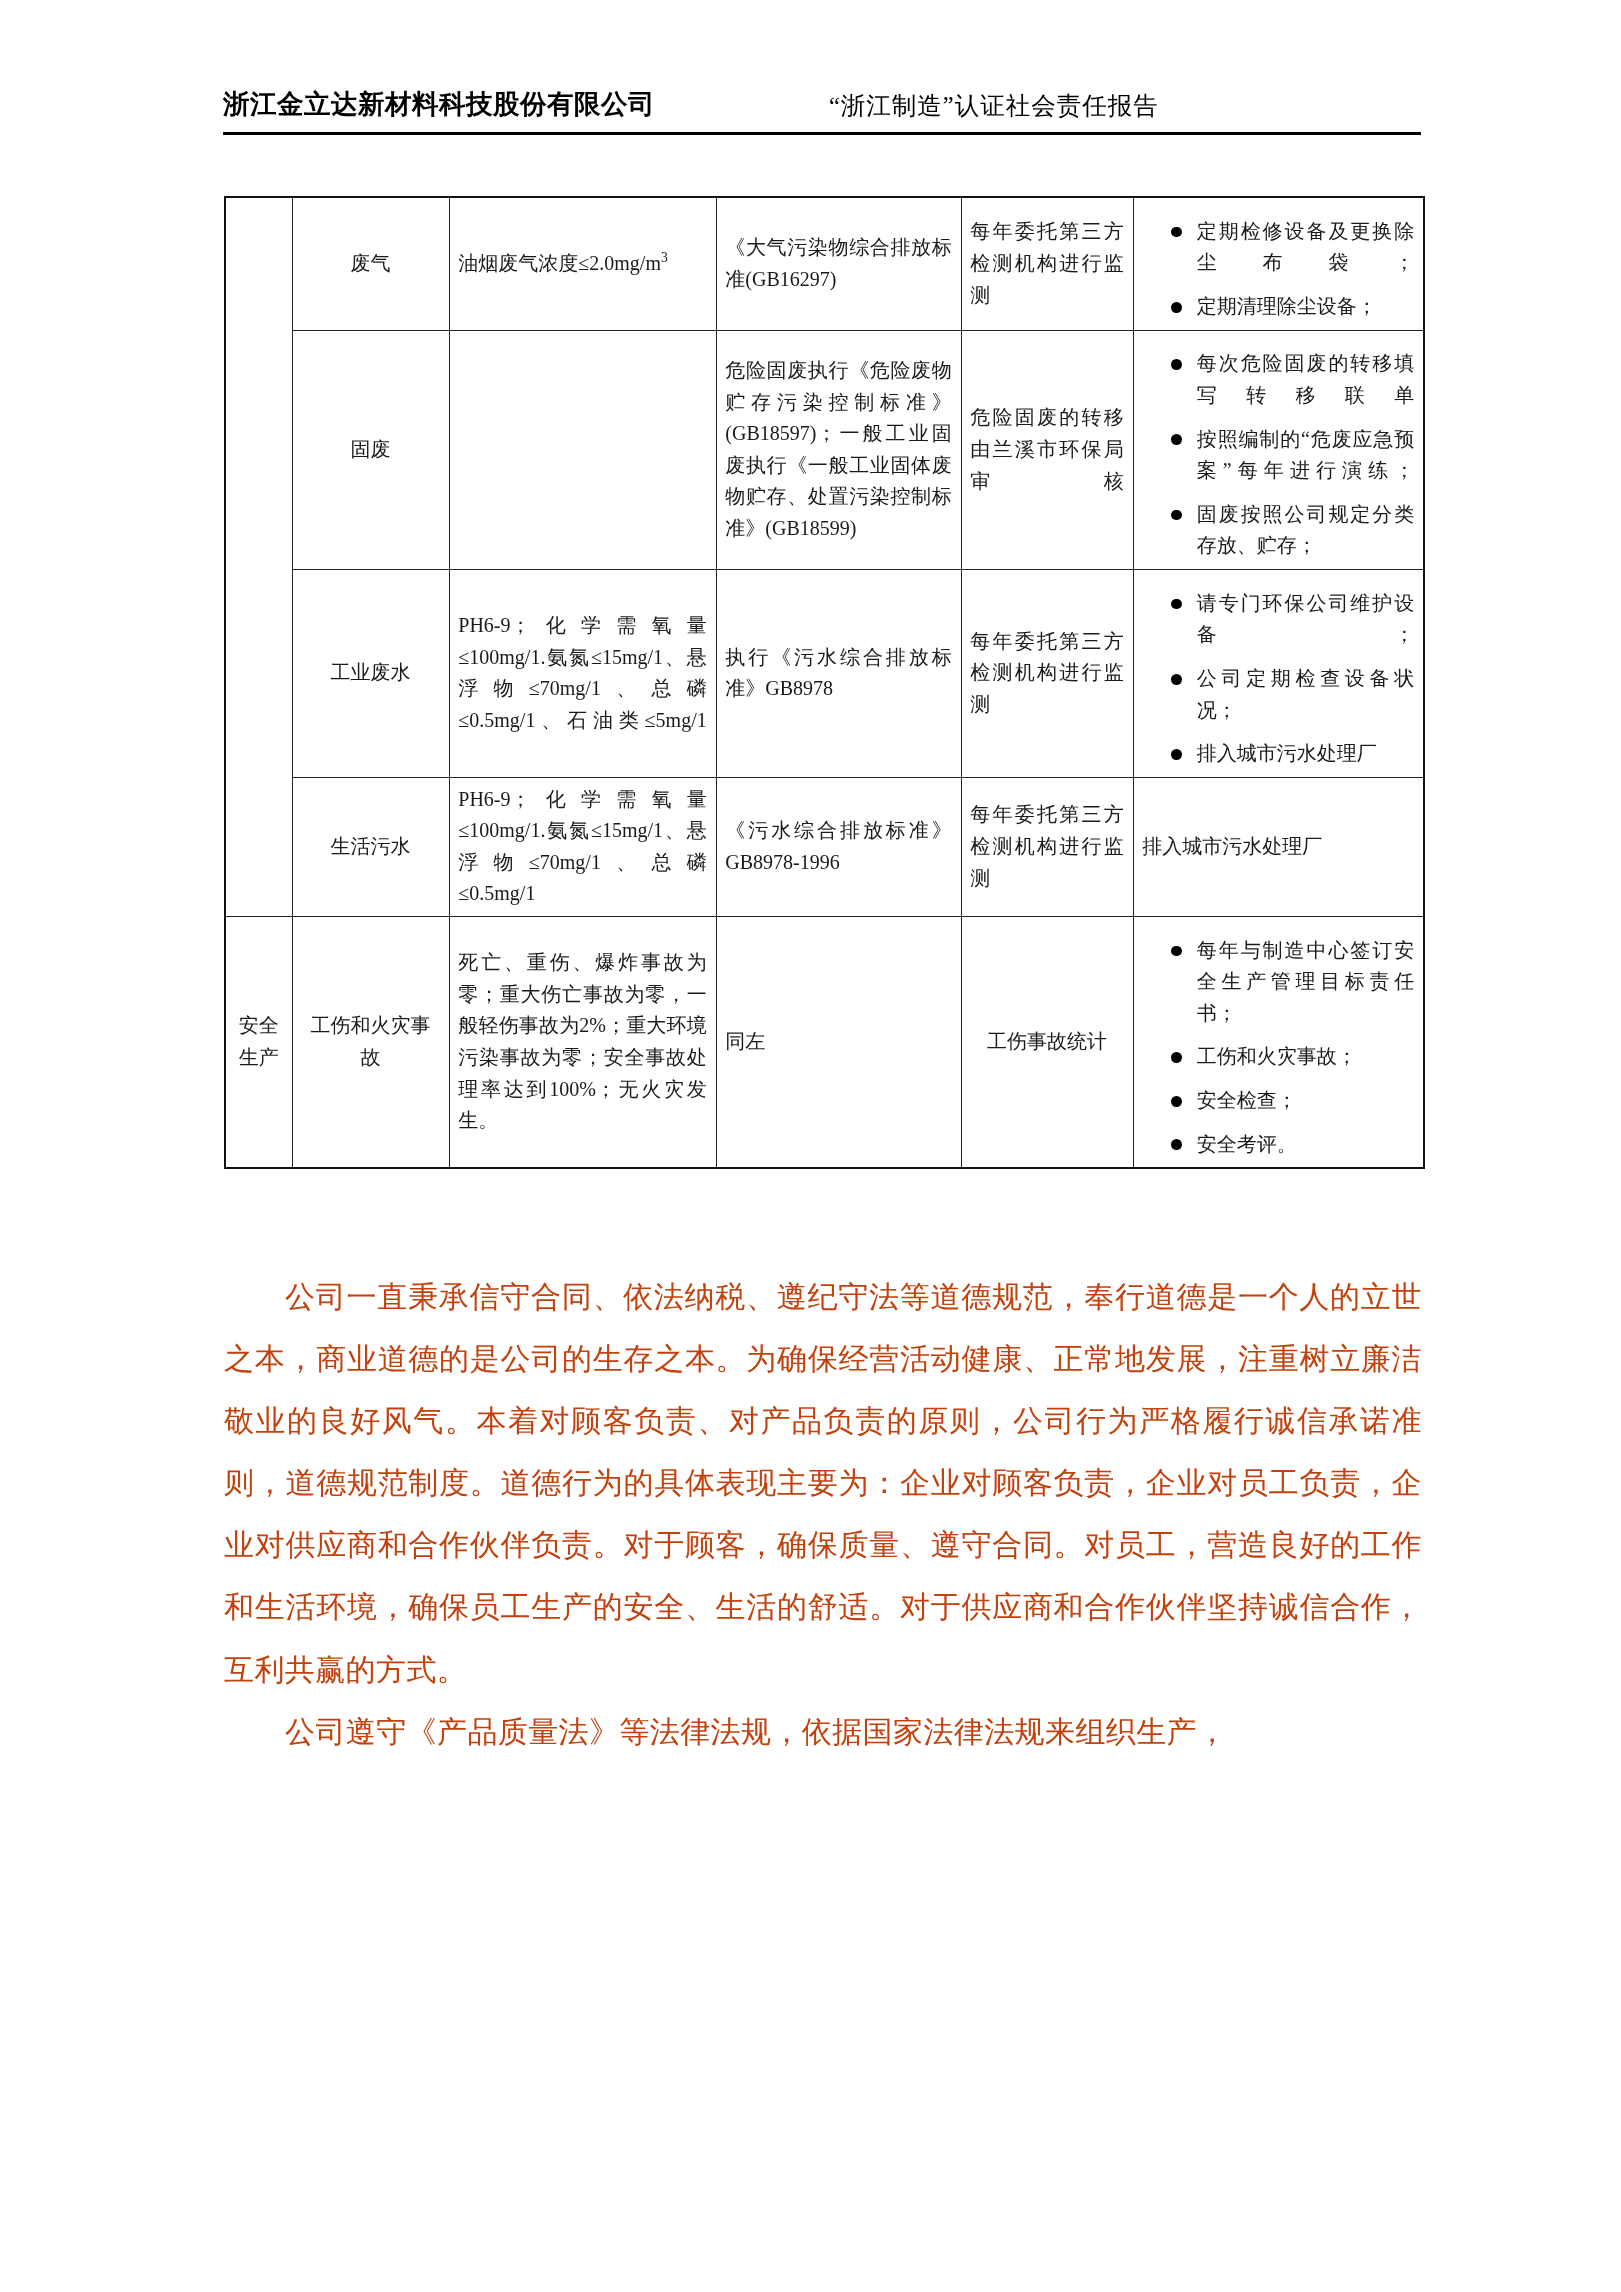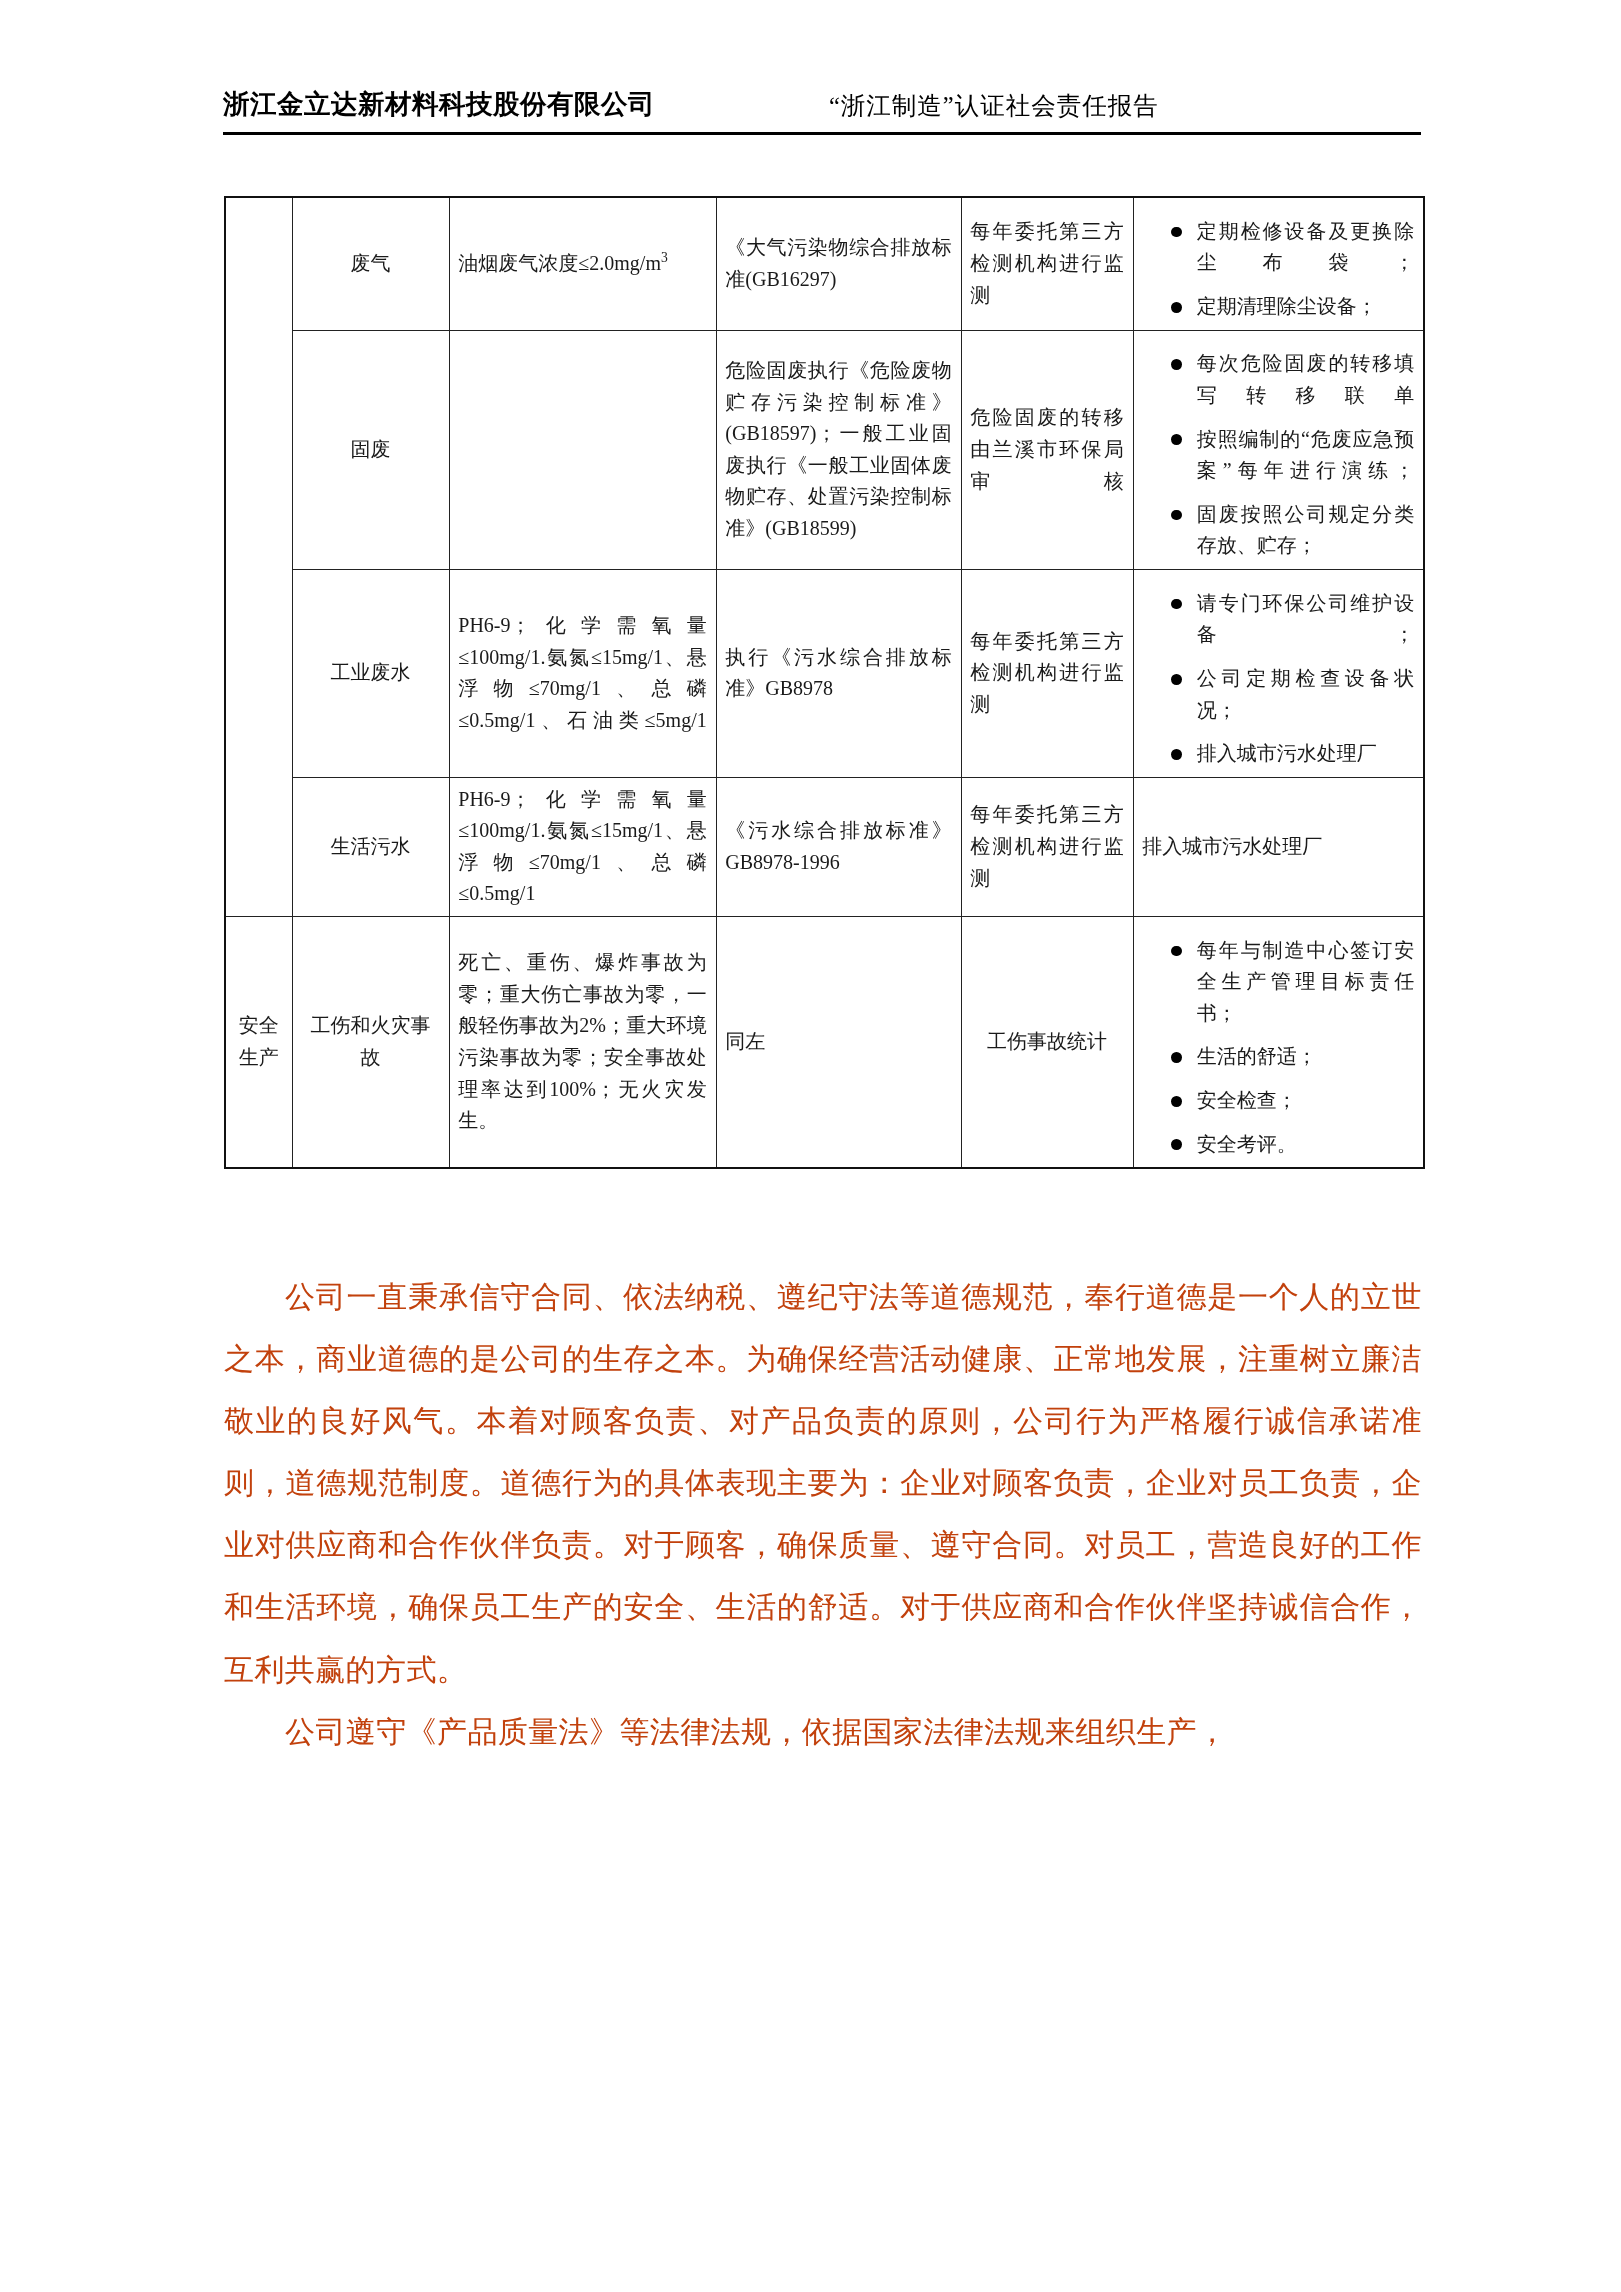--- a/index.html
+++ b/index.html
@@ -229,21 +229,21 @@
 
       <tr>
         <td class="cell-center">安全生产</td>
         <td class="cell-center">工伤和火灾事故</td>
         <td class="cell-justify">死亡、重伤、爆炸事故为零；重大伤亡事故为零，一般轻伤事故为2%；重大环境污染事故为零；安全事故处理率达到100%；无火灾发生。</td>
         <td class="cell-justify">同左</td>
         <td class="cell-center">工伤事故统计</td>
         <td>
           <ul class="measures">
             <li>每年与制造中心签订安全生产管理目标责任书；</li>
-            <li>生活的舒适；</li>
+            <li>工伤和火灾事故；</li>
             <li>安全检查；</li>
             <li>安全考评。</li>
           </ul>
         </td>
       </tr>
 
     </tbody>
   </table>
 
   <div class="body-copy">

